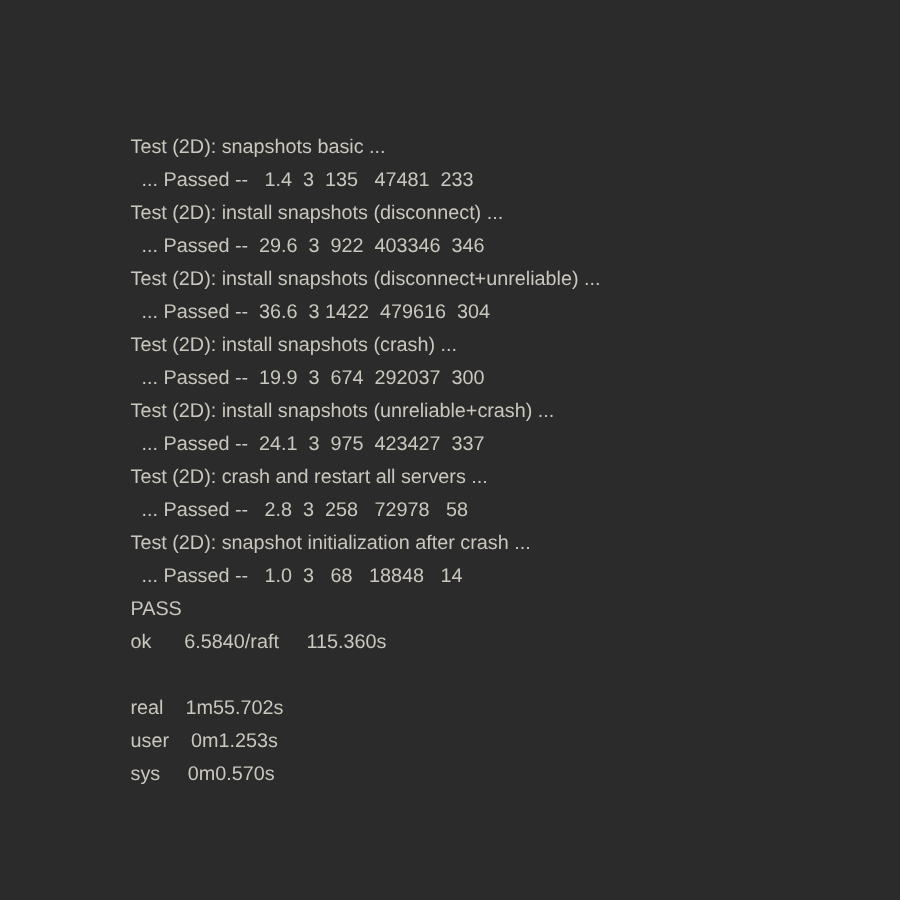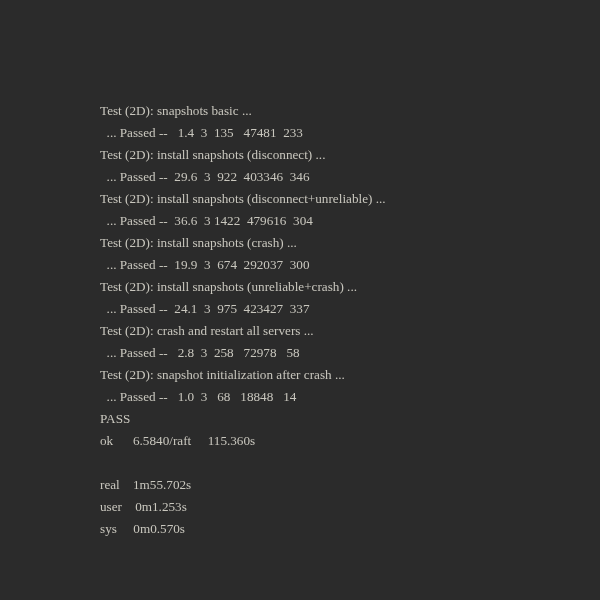--- a/index.html
+++ b/index.html
@@ -15,23 +15,23 @@
     font-family: "DejaVu Sans Mono", "Liberation Mono", monospace;
   }
   #terminal {
     width: 600px;
     height: 600px;
     box-sizing: border-box;
     background: #2b2b2b;
     padding: 84px 0 0 84px;
   }
   #terminal-output {
-    margin: 16px;
+    margin: 3px;
     padding: 0;
-    font-family: Liberation Serif, serif;
+    font-family: Liberation Sans, sans-serif;
     font-size: 13.2px;
     line-height: 22px;
     color: #c9c7be;
     white-space: pre;
     letter-spacing: 0px;
     -webkit-font-smoothing: none;
   }
   .line {
     display: block;
     min-height: 22px;

